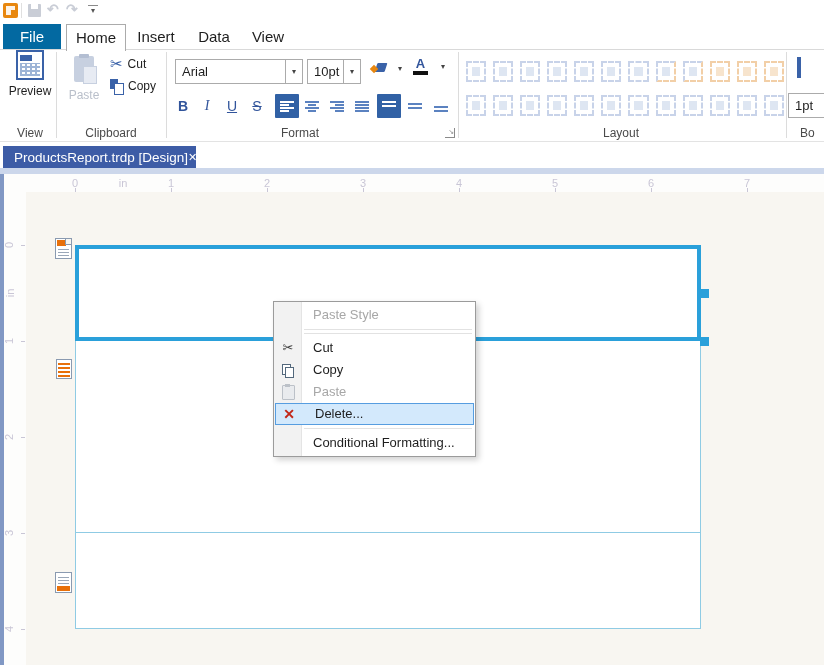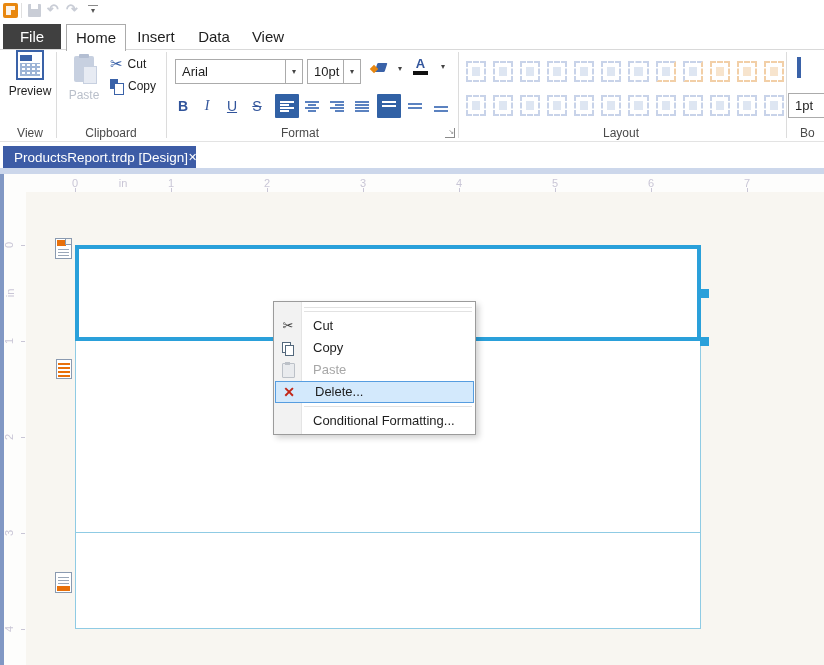--- a/index.html
+++ b/index.html
@@ -16,21 +16,21 @@
   .qa-sep{left:21px;top:3px;width:1px;height:15px;background:#e0e0e0}
   .floppy{left:28px;top:4px;width:13px;height:13px;background:#c9cdd6;border-radius:1px}
   .floppy::after{content:"";position:absolute;left:3px;top:0;width:7px;height:5px;background:#fff}
   .qa-glyph{color:#c9cdd6;font-size:14px;line-height:14px;font-weight:bold}
   .qa-more{left:88px;top:5px;width:10px;text-align:center;border-top:1px solid #8a8a8a;
        color:#555;font-size:8px;line-height:10px}
 
   
   .tabrow{left:0;top:22px;width:824px;height:27px;border-bottom:1px solid #d9d9d9;background:#fff}
   .rtab{top:24px;height:25px;line-height:25px;text-align:center;font-size:15px;cursor:default}
-  .rtab-file{left:3px;width:58px;background:#404040;color:#fff;top:24px;height:25px}
+  .rtab-file{left:3px;width:58px;background:#0369a1;color:#fff;top:24px;height:25px}
   .rtab-home{left:66px;width:58px;background:#fff;border:1px solid #ababab;border-bottom:none;
        height:26px;z-index:3}
   .rtab-plain{color:#1e1e1e}
 
   
   .ribbon{left:0;top:50px;width:824px;height:91px;background:#fff;border-bottom:1px solid #e3e3e3}
   .vsep{top:52px;height:86px;width:1px;background:#dcdcdc}
   .grplabel{top:126px;height:14px;line-height:14px;font-size:12px;color:#4a4a4a;text-align:center}
 
   .bigbtn{display:flex;flex-direction:column;align-items:center;cursor:pointer}
@@ -372,20 +372,23 @@
 </div>
 <div class="abs secico-detail" style="left:56px;top:338px"></div>
 <div class="abs secico" style="left:55px;top:531px">
   <span class="gdots-top"></span>
     <span class="orangeftr"></span>
 </div>
 
 <div class="abs cmenu">
   <div class="gutter"></div>
 
+  <div class="mrow dis">
+    <span>Paste Style</span>
+  </div>
 
   <div class="msep"></div>
 
 
   <div class="msep"></div>
 
   <div class="mrow">
     <span class="mico mico-scissors">✂</span>
     <span>Cut</span>
   </div>

